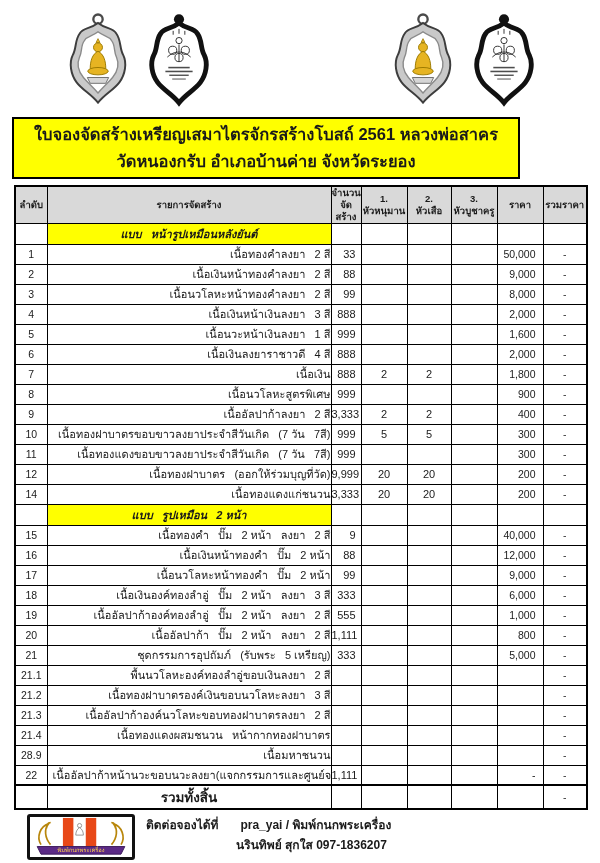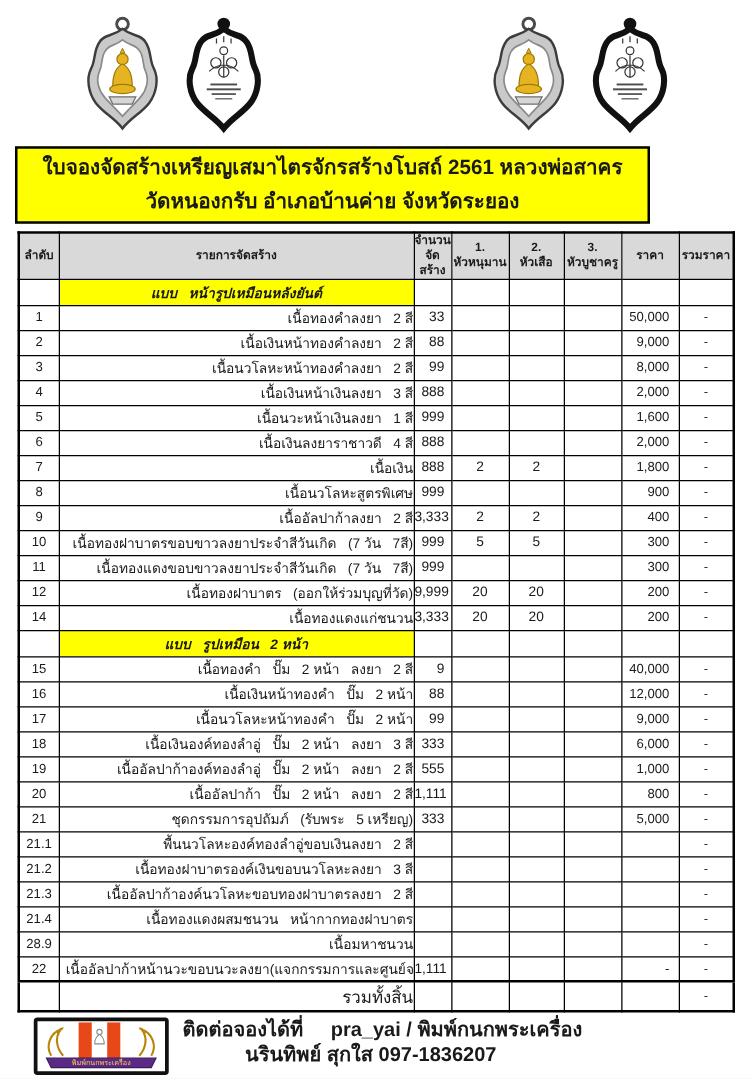--- a/index.html
+++ b/index.html
@@ -41,36 +41,36 @@
   tbody tr.total { height:23px; border-top:2px solid #000; }
   td.c-no { text-align:center; font-size:10.5px; }
   td.c-item { text-align:right; padding-left:5px; white-space:pre; font-size:11px; }
   td.c-qty { text-align:right; padding-right:5px; font-size:11px; }
   td.c-c1, td.c-c2, td.c-c3 { text-align:center; font-size:11px; }
   td.c-price { text-align:right; padding-right:7px; font-size:10.5px; }
   td.c-total { text-align:center; font-size:10.5px; color:#333; }
   tr.section td.c-item.section-label {
     background:#ffff00; font-weight:bold; text-align:center; padding-left:0;font-style:italic;
   }
-  tr.total td.c-item { font-weight:normal; font-size:13.5px; padding-left:0; }
+  tr.total td.c-item { font-weight:bold; text-align:center; font-size:13.5px; padding-left:0; }
   
   .footer { position:absolute; top:812px; left:0; width:600px; height:50px; }
   .logo-box {
     position:absolute; left:27px; top:2px; width:108px; height:46px;
     background:#ffffff; border:3px solid #111; border-radius:3px;
   }
   .logo-box svg { width:100%; height:100%; display:block; }
   .contact {
     position:absolute; left:146px; top:3px; width:440px;
-    font-size:16px; font-weight:bold; color:#1a1a1a; line-height:20px;
+    font-size:12px; font-weight:bold; color:#1a1a1a; line-height:20px;
   }
   .contact .line1 { display:flex; gap:22px; }
   .contact .line2 { display:flex; }
   .contact .line2 .p1 { margin-left:8px; }
-  .contact .line2 .p2 { margin-left:50px; }
+  .contact .line2 .p2 { margin-left:90px; }
 </style>
 </head>
 <body>
 
 <div class="page">
 
   <div class="amulet-row">
     <div class="amulet-group left">
       <svg class="amulet" viewBox="0 0 70 100">
         <circle cx="35" cy="8" r="4.8" fill="none" stroke="#4a4a4a" stroke-width="2.4"></circle>

